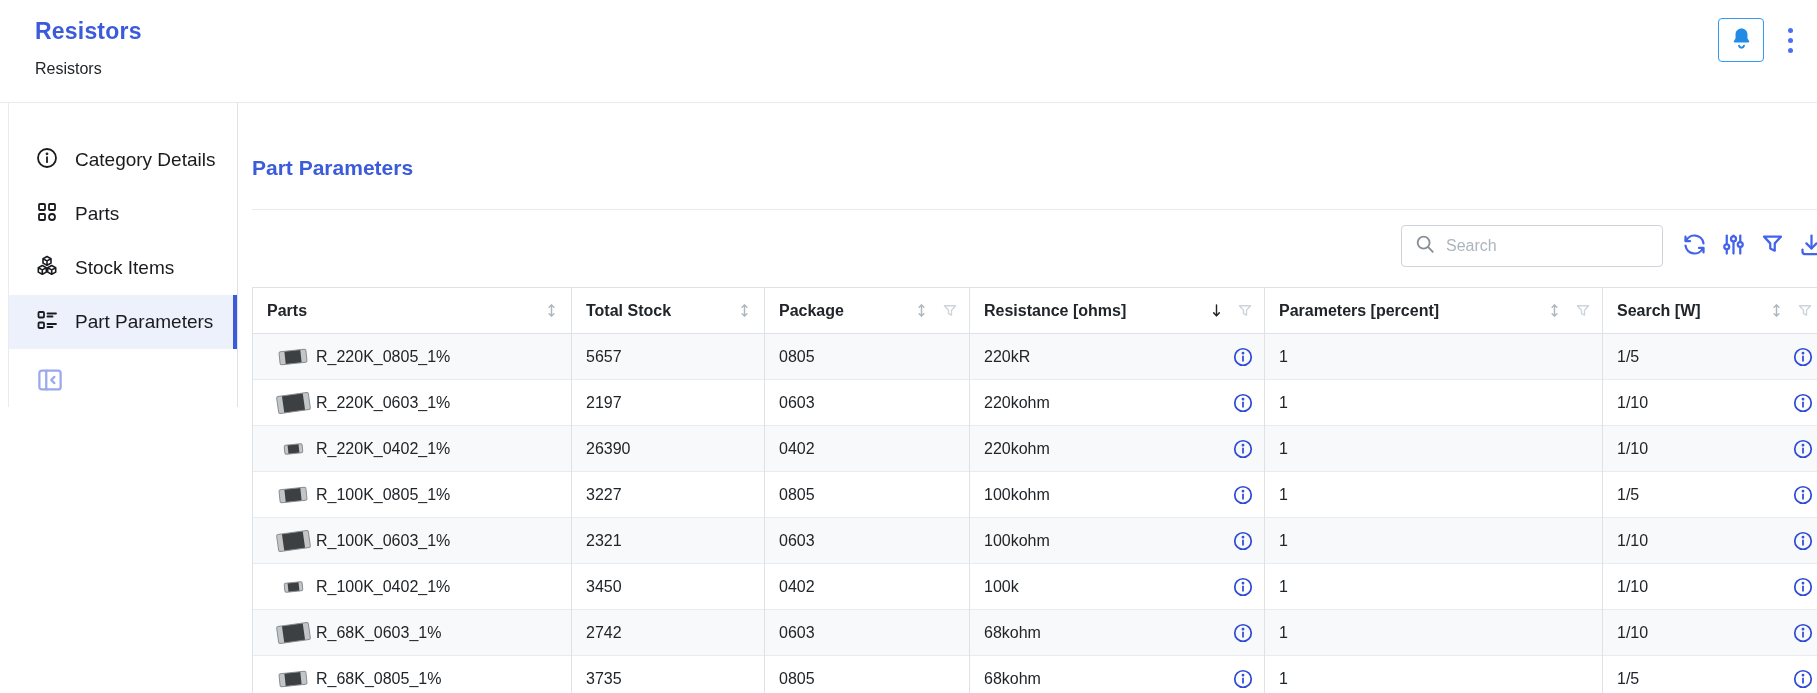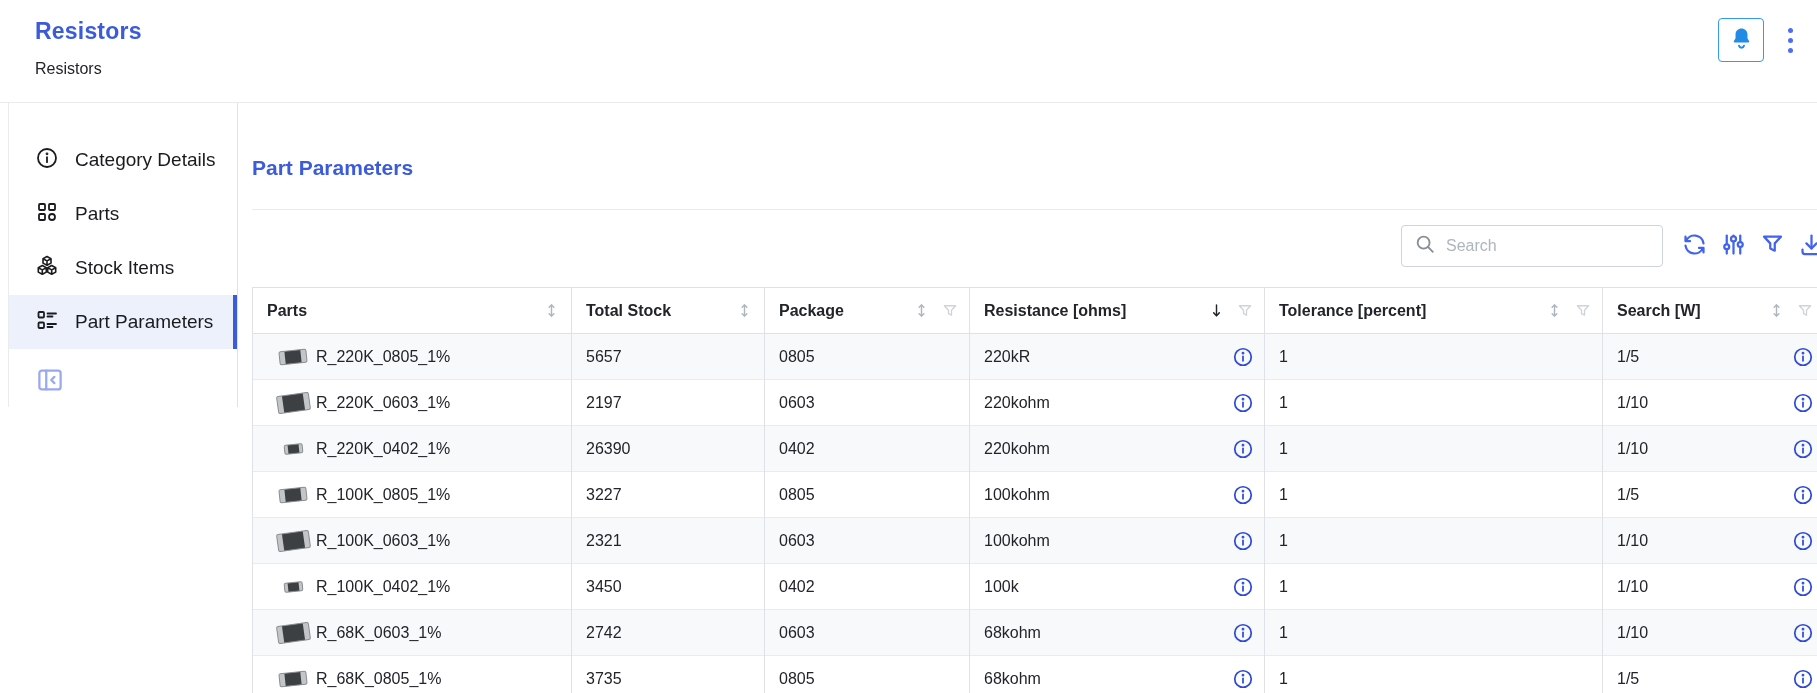--- a/index.html
+++ b/index.html
@@ -314,21 +314,21 @@
                       <use href="#ic-arrow-down"></use>
                     </svg>
                   <svg class="funnel-ic">
                       <use href="#ic-funnel"></use>
                     </svg>
                 </span>
               </div>
             </th>
             <th>
               <div class="th-inner">
-                <span>Tolerance [percent]</span>
+                <span>Parameters [percent]</span>
                 <span class="th-icons">
                   <svg class="sort-ic">
                       <use href="#ic-selector"></use>
                     </svg>
                   <svg class="funnel-ic">
                       <use href="#ic-funnel"></use>
                     </svg>
                 </span>
               </div>
             </th>

